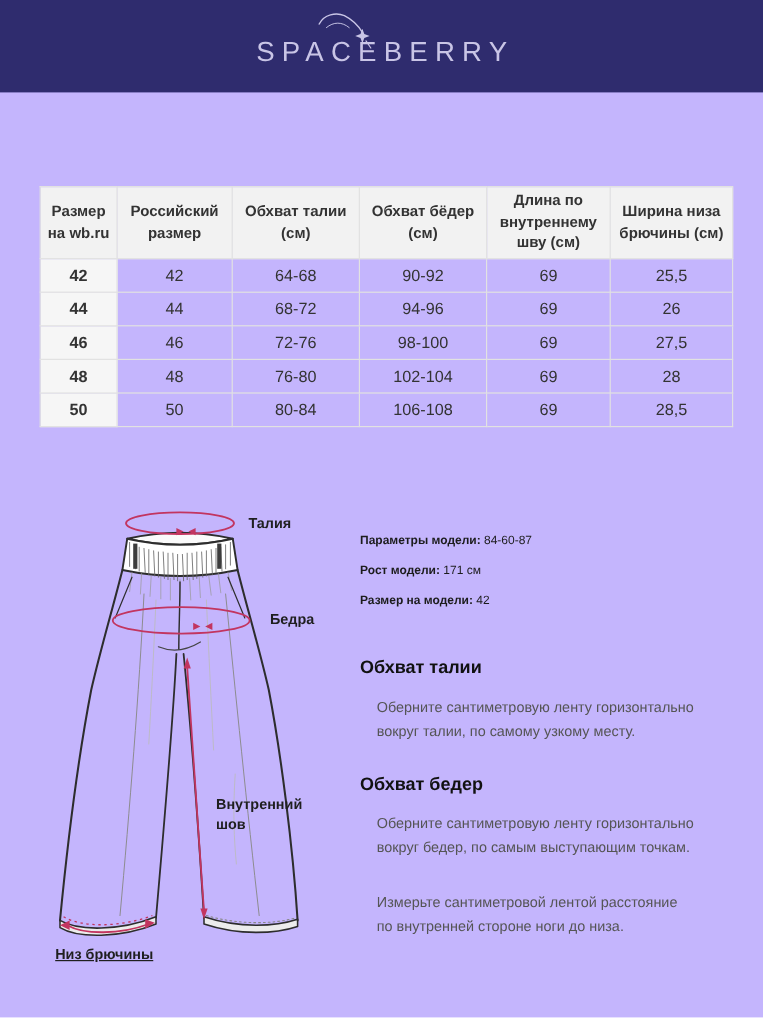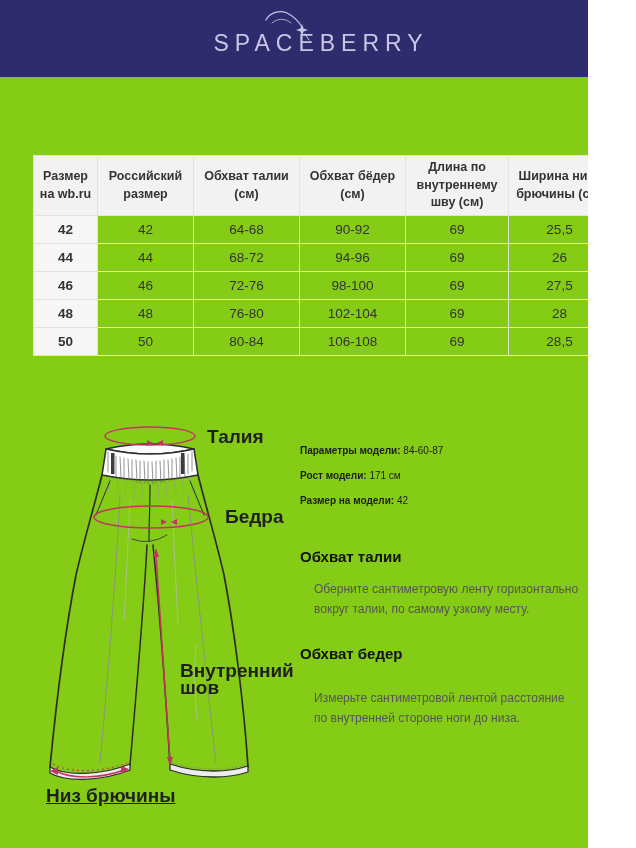--- a/index.html
+++ b/index.html
@@ -1,17 +1,17 @@
 <!DOCTYPE html>
 <html><head>
 <meta charset="utf-8">
 <style>
   html,body { margin:0; padding:0; background:#ffffff; }
   .page {
-    position:relative; width:588px; height:848px; background:#84cc16;
+    position:relative; width:636px; height:848px; background:#c4b5fd;
     font-family:"Liberation Sans", sans-serif; overflow:hidden;
     -webkit-font-smoothing:antialiased;
   }
 
   
   .topbar {
     position:absolute; left:0; top:0; width:636px; height:77px;
     background:#2f2c6e; display:flex; align-items:center; justify-content:center;
   }
   .logo {
@@ -42,21 +42,21 @@
   .model-line b { font-weight:700; }
   .guide { margin-top:35px; }
   .gsec { margin-bottom:26px; }
   .gsec h3 { margin:0 0 7px 0; font-size:15px; font-weight:700; color:#111111; }
   .gsec p { margin:14px; font-size:12px; line-height:20px; color:#555555; }
   .gsec p.narrow { max-width:252px; }
 
   
   .diagram { position:absolute; left:20px; top:415px; width:260px; height:400px; }
   .dlabel {
-    position:absolute; font-size:19px; font-weight:600; color:#1f1f1f; line-height:17px;
+    position:absolute; font-size:12px; font-weight:600; color:#1f1f1f; line-height:17px;
   }
   .lbl-waist  { left:207px; top:428px; }
   .lbl-hips   { left:225px; top:508px; }
   .lbl-inseam { left:180px; top:662px; width:94px; }
   .lbl-hem    { left:46px;  top:787px;text-decoration:underline; }
 </style>
 </head>
 <body>
 
 <div class="page">
@@ -219,20 +219,21 @@
       <span>42</span>
     </div>
 
     <div class="guide">
       <div class="gsec">
         <h3>Обхват талии</h3>
         <p>Оберните сантиметровую ленту горизонтально вокруг талии, по самому узкому месту.</p>
       </div>
       <div class="gsec">
         <h3>Обхват бедер</h3>
+        <p>Оберните сантиметровую ленту горизонтально вокруг бедер, по самым выступающим точкам.</p>
       </div>
       <div class="gsec">
         <p class="narrow">Измерьте сантиметровой лентой расстояние по внутренней стороне ноги до низа.</p>
       </div>
     </div>
   </div>
 
 </div>
 
 </body></html>

